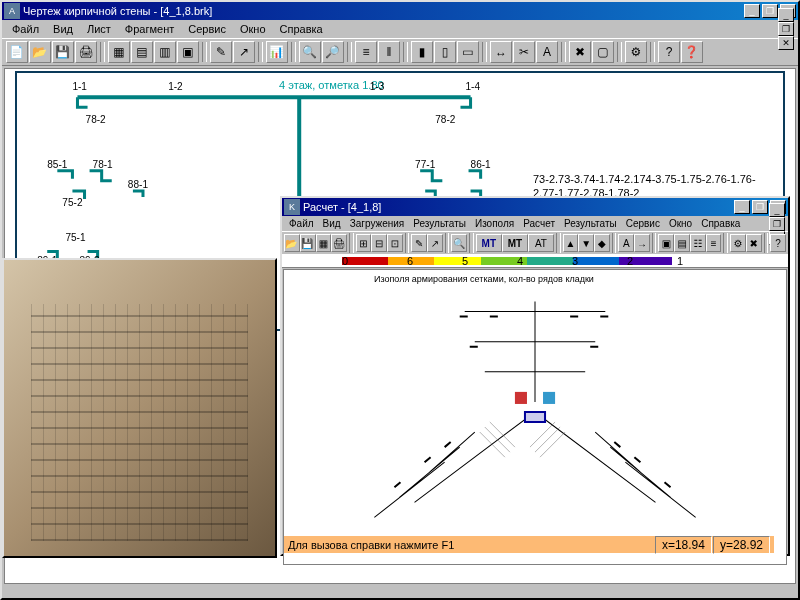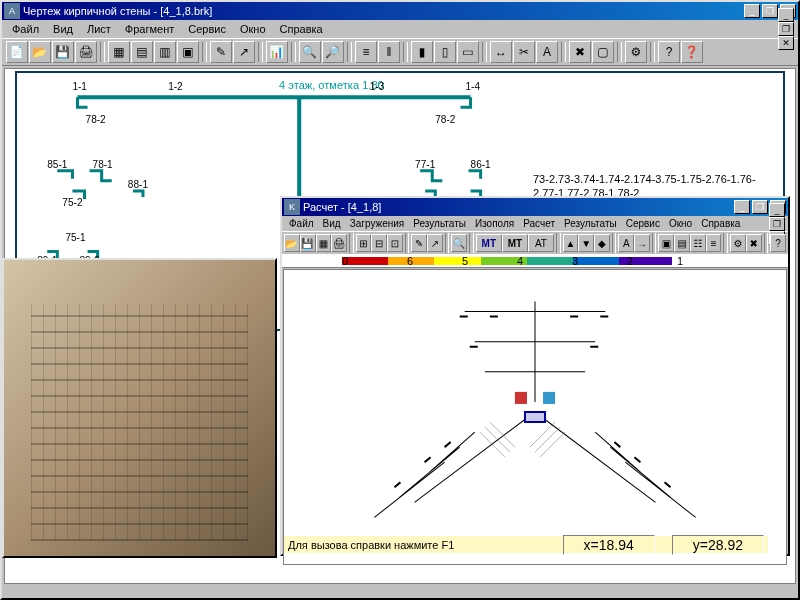--- a/index.html
+++ b/index.html
@@ -17,22 +17,22 @@
 .mainwin{position:absolute;top:0;left:0;width:800px;height:600px;background:#c0c0c0;border:2px solid;border-color:#dfdfdf #000 #000 #dfdfdf}
 .workarea{background:#fff;margin:2px;position:relative;height:calc(100% - 80px);border:1px solid #808080;overflow:hidden}
 .drawing{position:absolute;top:2px;left:10px;right:10px;height:260px;border:2px solid #0a3a5a}
 .drawing svg{width:100%;height:100%}
 .label{font-size:10px;fill:#000}
 .bluelabel{font-size:11px;fill:#00a0a0}
 .infotext{position:absolute;right:20px;top:100px;font-size:9px;line-height:1.25;color:#000;width:230px}
 .childwin{position:absolute;top:196px;left:280px;width:510px;height:360px;background:#c0c0c0;border:2px solid;border-color:#dfdfdf #000 #000 #dfdfdf}
 .childwin .workarea2{background:#fff;margin:1px;height:calc(100% - 60px);position:relative;border:1px solid #808080}
 .render3d{position:absolute;top:258px;left:2px;width:275px;height:300px;background:#fff;border:2px solid;border-color:#dfdfdf #000 #000 #dfdfdf}
-.statusbar{position:absolute;bottom:2px;left:2px;right:20px;height:18px;background:#fef9c3;display:flex;align-items:center;padding:0 4px;font-size:11px;border-top:1px solid #fff}
-.statusbar .cell{border:1px solid;border-color:#808080 #fff #fff #808080;padding:1px 20px;margin-left:17px;font-size:14px}
+.statusbar{position:absolute;bottom:2px;left:2px;right:14px;height:18px;background:#fdba74;display:flex;align-items:center;padding:0 4px;font-size:11px;border-top:1px solid #fff}
+.statusbar .cell{border:1px solid;border-color:#808080 #fff #fff #808080;padding:1px 6px;margin-left:1px;font-size:12px}
 .building{background:linear-gradient(135deg,#d4c4a8 0%,#a89070 50%,#6b5840 100%);width:100%;height:100%;position:relative}
 .building::before{content:"";position:absolute;top:15%;left:10%;width:80%;height:80%;background:repeating-linear-gradient(0deg,rgba(0,0,0,0.25) 0,rgba(0,0,0,0.25) 2px,transparent 2px,transparent 16px),repeating-linear-gradient(90deg,rgba(0,0,0,0.15) 0,rgba(0,0,0,0.15) 1px,transparent 1px,transparent 12px)}
 .childmenu{background:#c0c0c0;height:15px;display:flex;align-items:center;padding:0 3px;gap:1px;font-size:10px}
 .childmenu .menuitem{padding:0 4px;font-size:10px}
 .childtoolbar{background:#c0c0c0;padding:1px 2px;display:flex;align-items:center;gap:0;border-top:1px solid #fff}
 .childtoolbar .tbtn{width:18px;height:18px;font-size:10px}
 .ruler{height:14px;background:#fff;border-bottom:1px solid #808080;display:flex;font-size:9px;position:relative}
 .ruler span{position:absolute;top:1px}
 .plantitle{position:absolute;top:4px;left:90px;font-size:9px}
 </style>
@@ -233,20 +233,21 @@
     <div style="position:absolute;left:60px;width:330px;height:8px;top:3px;background:linear-gradient(90deg,#c00 0%,#c00 14%,#fa0 14%,#fa0 28%,#ff0 28%,#ff0 42%,#7c2 42%,#7c2 56%,#2a8 56%,#2a8 70%,#06c 70%,#06c 84%,#40a 84%)"></div>
     <span style="left:60px">0</span>
     <span style="left:125px">6</span>
     <span style="left:180px">5</span>
     <span style="left:235px">4</span>
     <span style="left:290px">3</span>
     <span style="left:345px">2</span>
     <span style="left:395px">1</span>
   </div>
   <div class="workarea2">
+    <span class="plantitle">Изополя армирования сетками, кол-во рядов кладки</span>
     <svg viewBox="0 0 500 290" style="width:100%;height:100%">
 
       <g stroke="#000" stroke-width="1" fill="none">
         <path d="M 250 30 L 250 130"></path>
         <path d="M 180 40 L 320 40 M 190 70 L 310 70 M 200 100 L 300 100"></path>
         <path d="M 250 140 L 130 230 M 250 140 L 370 230"></path>
         <path d="M 145 200 L 190 160 M 115 225 L 175 175 M 90 245 L 160 190"></path>
         <path d="M 355 200 L 310 160 M 385 225 L 325 175 M 410 245 L 340 190"></path>
 
         <g stroke-width="2">

